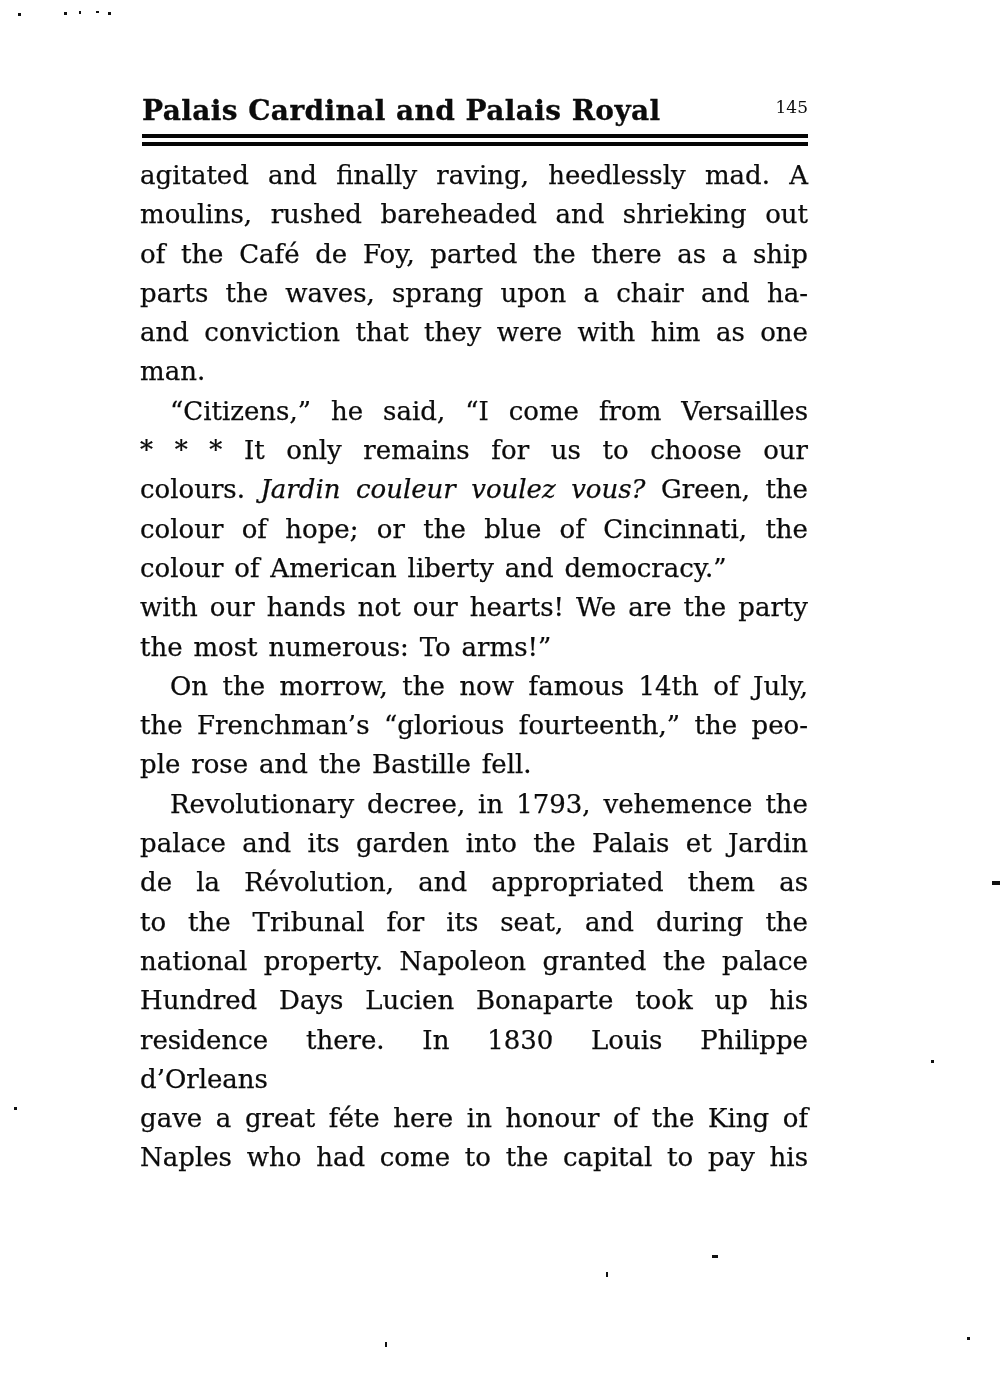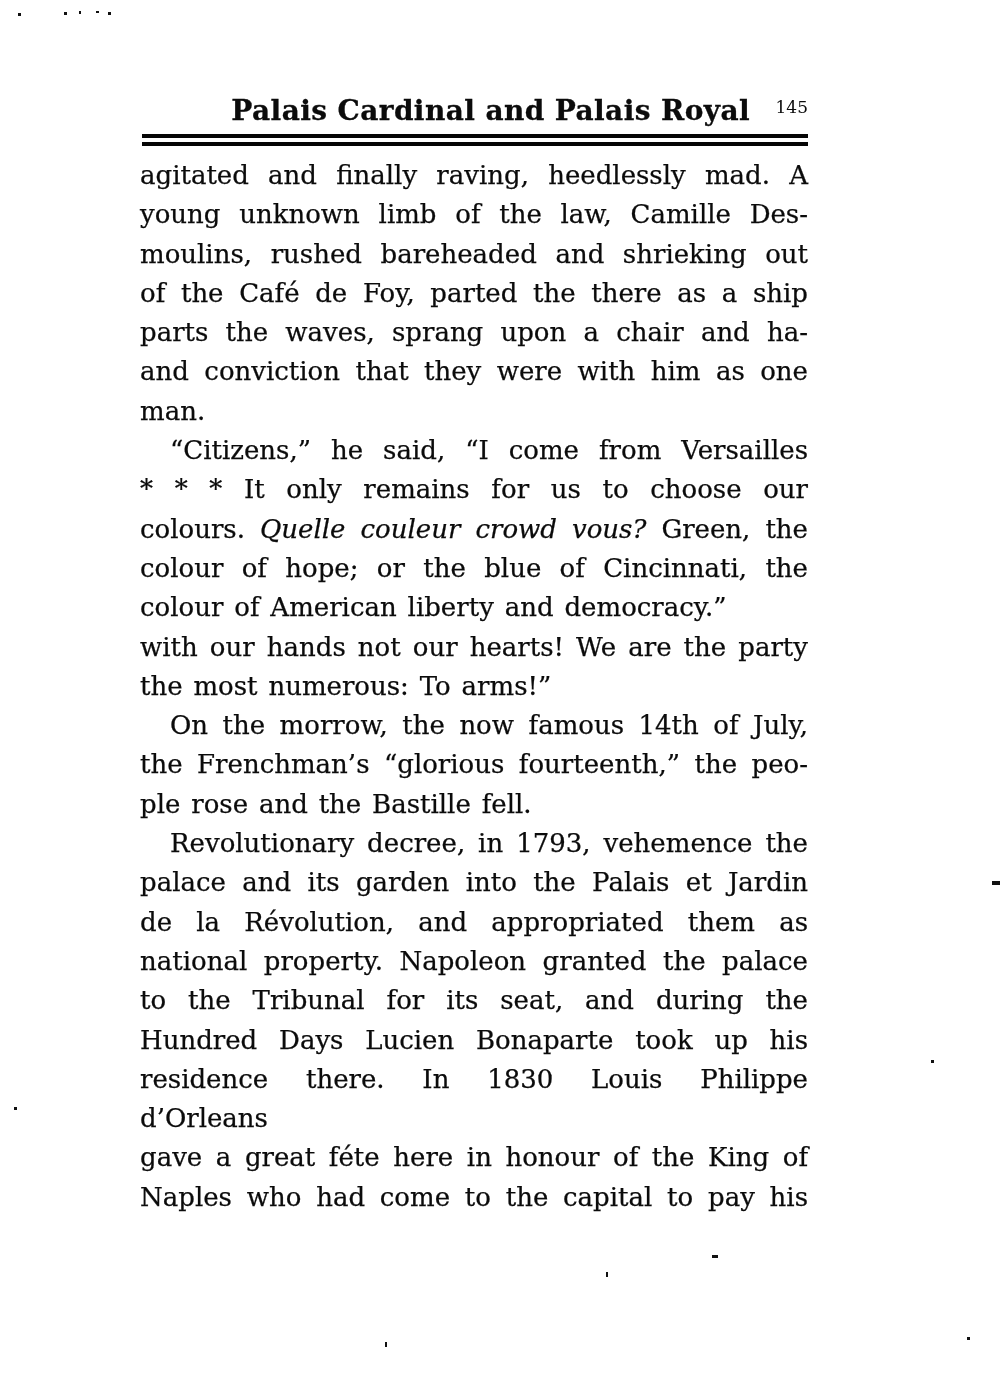--- a/index.html
+++ b/index.html
@@ -15,21 +15,21 @@
   .running-header {
     position: absolute;
     left: 142px;
     top: 94px;
     width: 666px;
     height: 34px;
   }
   .header-title {
     position: absolute;
     left: 0; right: 58px;
-    text-align: right;
+    text-align: left;
     font-size: 28px;
     font-weight: 700;
     letter-spacing: 0.4px;
     white-space: nowrap;
     -webkit-text-stroke: 0.3px #0b0b0b;
   }
   .header-page-number {
     position: absolute;
     right: 0;
     top: 3px;
@@ -83,40 +83,39 @@
 
   <div class="running-header">
     <div class="header-title">Palais Cardinal and Palais Royal</div>
     <div class="header-page-number">145</div>
   </div>
 
   <div class="double-rule"></div>
 
   <main class="page-body">
       <div class="line"><span>agitated and finally raving, heedlessly mad.  A</span></div>
-      <div class="line"><span>young unknown limb of the law, Camille Des-</span></div>
       <div class="line"><span>moulins, rushed bareheaded and shrieking out</span></div>
       <div class="line"><span>of the Café de Foy, parted the there as a ship</span></div>
       <div class="line"><span>parts the waves, sprang upon a chair and ha-</span></div>
       <div class="line"><span>and conviction that they were with him as one</span></div>
       <div class="line last"><span>man.</span></div>
       <div class="line indent"><span>“Citizens,” he said, “I come from Versailles</span></div>
       <div class="line"><span>* * * It only remains for us to choose our</span></div>
-      <div class="line"><span>colours. </span><span class="italic">Quelle couleur crowd vous?</span><span> Green, the</span></div>
+      <div class="line"><span>colours. </span><span class="italic">Jardin couleur voulez vous?</span><span> Green, the</span></div>
       <div class="line"><span>colour of hope; or the blue of Cincinnati, the</span></div>
       <div class="line last"><span>colour of American liberty and democracy.”</span></div>
       <div class="line"><span>with our hands not our hearts!  We are the party</span></div>
       <div class="line last"><span>the most numerous: To arms!”</span></div>
       <div class="line indent"><span>On the morrow, the now famous 14th of July,</span></div>
       <div class="line"><span>the Frenchman’s “glorious fourteenth,” the peo-</span></div>
       <div class="line last"><span>ple rose and the Bastille fell.</span></div>
       <div class="line indent"><span>Revolutionary decree, in 1793, vehemence the</span></div>
       <div class="line"><span>palace and its garden into the Palais et Jardin</span></div>
       <div class="line"><span>de la Révolution, and appropriated them as</span></div>
+      <div class="line"><span>to the Tribunal for its seat, and during the</span></div>
       <div class="line"><span>national property.  Napoleon granted the palace</span></div>
-      <div class="line"><span>to the Tribunal for its seat, and during the</span></div>
       <div class="line"><span>Hundred Days Lucien Bonaparte took up his</span></div>
       <div class="line"><span>residence there.  In 1830 Louis Philippe d’Orleans</span></div>
       <div class="line"><span>gave a great féte here in honour of the King of</span></div>
       <div class="line"><span>Naples who had come to the capital to pay his</span></div>
     </main>
 
 </div>
 
 </body></html>

